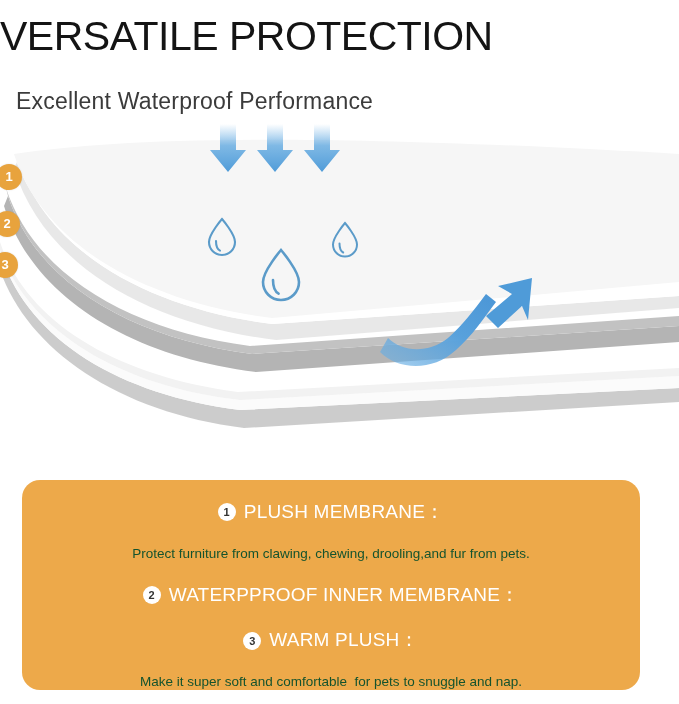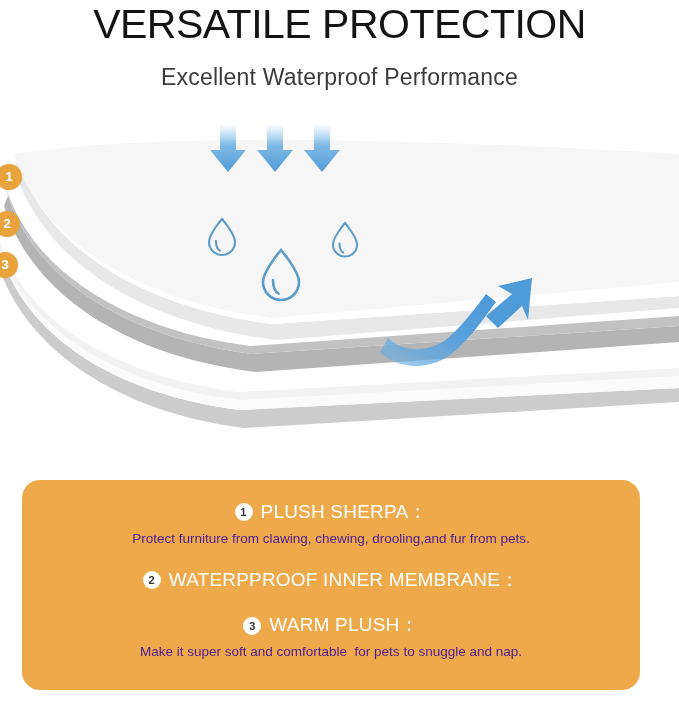--- a/index.html
+++ b/index.html
@@ -11,37 +11,37 @@
     height: 704px;
     background: #ffffff;
     font-family: "Liberation Sans", sans-serif;
     overflow: hidden;
     position: relative;
   }
 
   
   .header {
     position: absolute;
-    top: 0;
+    top: 12px;
     left: 0;
     width: 679px;
-    text-align: center;
+    text-align: left;
   }
   .main-title {
     margin: 0;
     padding-top: 2px;
     font-size: 41px;
     font-weight: 500;
     letter-spacing: -0.5px;
     color: #141414;
     line-height: 1.12;
     white-space: nowrap;
   }
   .sub-title {
-    margin: 4px;
+    margin: 16px;
     padding-top: 12px;
     font-size: 23px;
     font-weight: 300;
     color: #3b3b3b;
     letter-spacing: 0.2px;
     white-space: nowrap;
   }
 
   
   .diagram {
@@ -110,23 +110,23 @@
     background: #ffffff;
     color: #333333;
     font-size: 11px;
     font-weight: 600;
     line-height: 18px;
     text-align: center;
   }
   .feature-desc {
     font-size: 13.5px;
     font-weight: 400;
-    color: #4c1d95;
+    color: #14532d;
     line-height: 1.5;
-    margin-top: 2px;
+    margin-top: 17px;
     white-space: pre;
   }
   .item-spacer-1 { height: 13px; }
   .item-spacer-2 { height: 13px; }
 </style>
 </head>
 <body>
 
 <div class="header">
   <h1 class="main-title">VERSATILE PROTECTION</h1>
@@ -206,21 +206,21 @@
   <div class="layer-badge badge-1">1</div>
   <div class="layer-badge badge-2">2</div>
   <div class="layer-badge badge-3">3</div>
 </div>
 
 <div class="feature-panel">
 
   <div class="feature-item">
     <div class="feature-heading">
       <span class="num-badge">1</span>
-      <span>PLUSH SHERPA：</span>
+      <span>PLUSH MEMBRANE：</span>
     </div>
     <div class="feature-desc">Protect furniture from clawing, chewing, drooling,and fur from pets.</div>
   </div>
 
   <div class="item-spacer-1"></div>
 
   <div class="feature-item">
     <div class="feature-heading">
       <span class="num-badge">2</span>
       <span>WATERPPROOF INNER MEMBRANE：</span>

